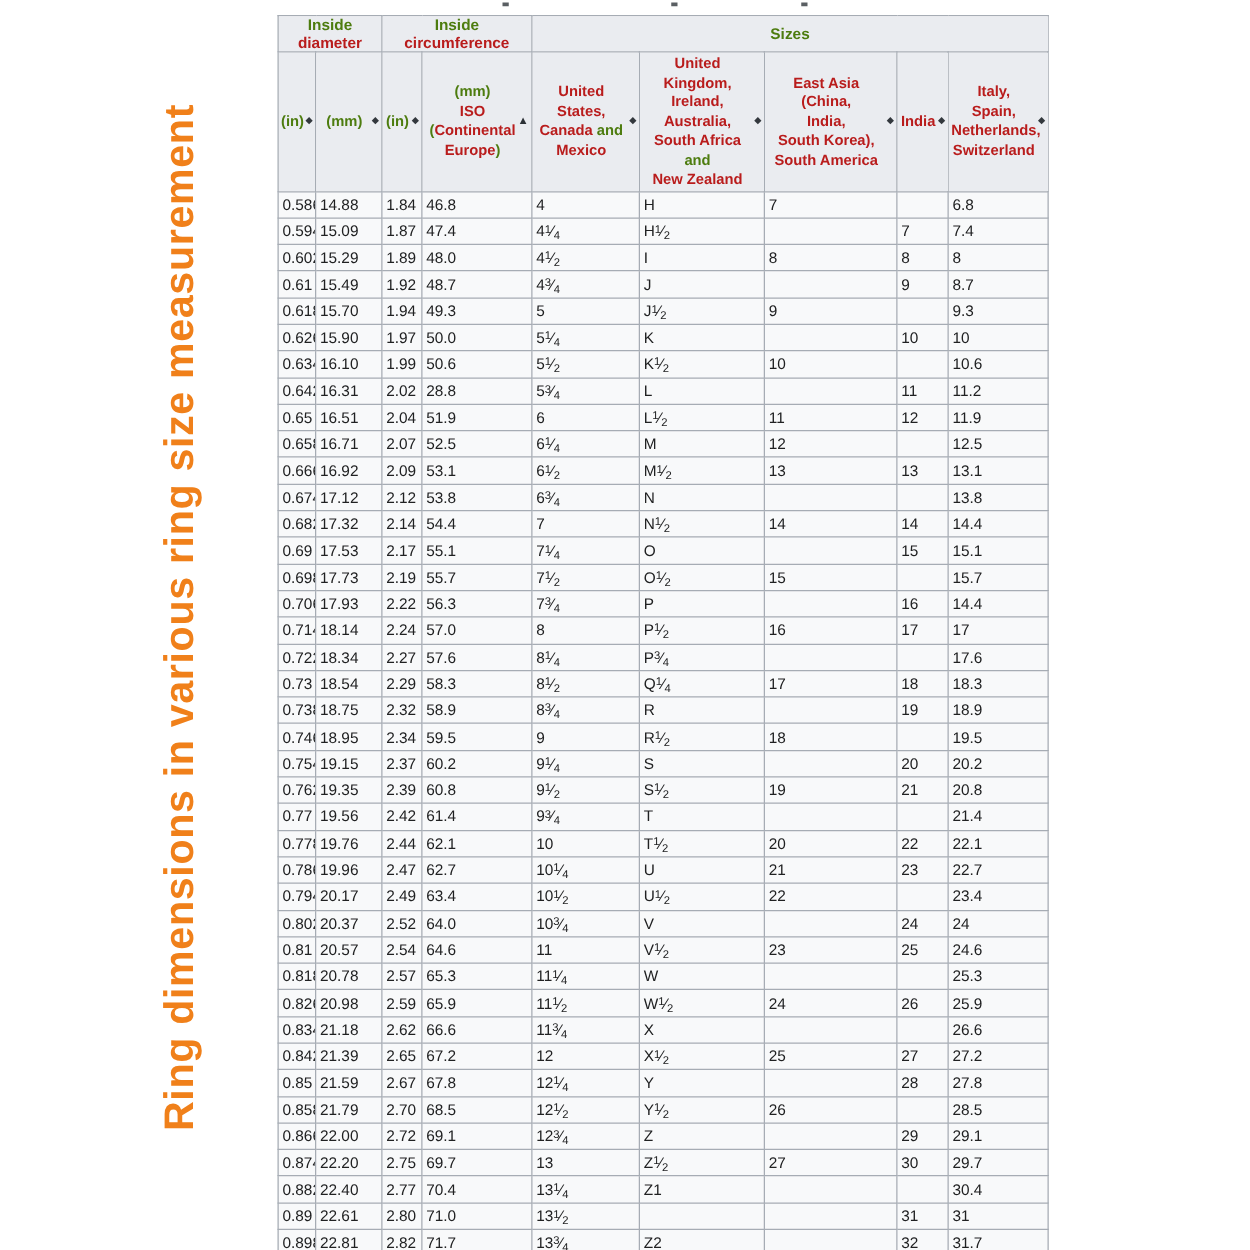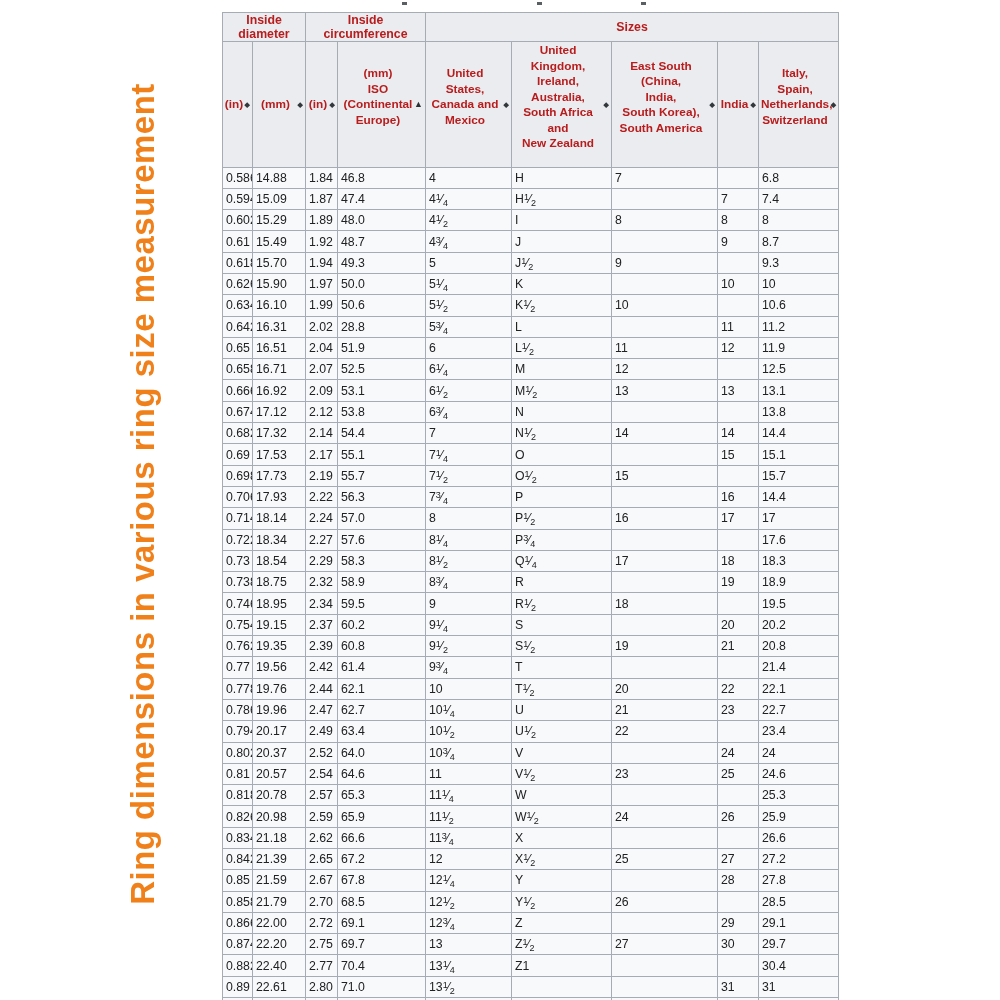--- a/index.html
+++ b/index.html
@@ -17,25 +17,25 @@
     position:absolute;left:222px;top:12px;width:616px;
     border-collapse:collapse;table-layout:fixed;
     background:#f8f9fa;color:#202122;
   }
   table.ring th, table.ring td{border:1px solid #a6acb4;overflow:hidden;}
   table.ring th{
     background:#eaecf0;font-weight:bold;text-align:center;
     position:relative;vertical-align:middle;
   }
   tr.group-row th{font-size:12.3px;height:20px;padding:0 2px;}
-  tr.col-row th{height:84px;font-size:11.8px;line-height:15.5px;padding:1px 9px 15px 2px;}
+  tr.col-row th{height:84px;font-size:11.8px;line-height:15.5px;padding:1px 9px 1px 2px;}
   tr.col-row th.no-pad{padding:1px 8px 1px 1px;}
   td{font-size:12.3px;height:20.3px;padding:0 3px;text-align:left;background:#f8f9fa;}
   .lnk{color:#b91c1c;}
-  .pln{color:#b91c1c;}
+  .pln{color:#4d7c0f;}
   .sort-icon{
     position:absolute;right:2px;top:50%;transform:translateY(-50%);
     font-size:7px;color:#33383d;line-height:7px;
   }
   .sort-icon.asc{font-size:9px;color:#2c3136;}
   td sup{font-size:9px;line-height:0;vertical-align:3px;}
   td sub{font-size:9px;line-height:0;vertical-align:-2.5px;}
 </style>
 </head>
 <body>
@@ -94,21 +94,21 @@
         </th>
         <th>
           <div><span class="lnk">United Kingdom,</span></div>
           <div><span class="lnk">Ireland,</span></div>
           <div><span class="lnk">Australia,</span></div>
           <div><span class="lnk">South Africa</span><span class="pln"> and</span></div>
           <div><span class="lnk">New Zealand</span></div>
           <span class="sort-icon">◆</span>
         </th>
         <th>
-          <div><span class="lnk">East South (China,</span></div>
+          <div><span class="lnk">East Asia (China,</span></div>
           <div><span class="lnk">India,</span></div>
           <div><span class="lnk">South Korea),</span></div>
           <div><span class="lnk">South America</span></div>
           <span class="sort-icon">◆</span>
         </th>
         <th class="no-pad">
           <div><span class="lnk">India</span></div>
           <span class="sort-icon">◆</span>
         </th>
         <th>

